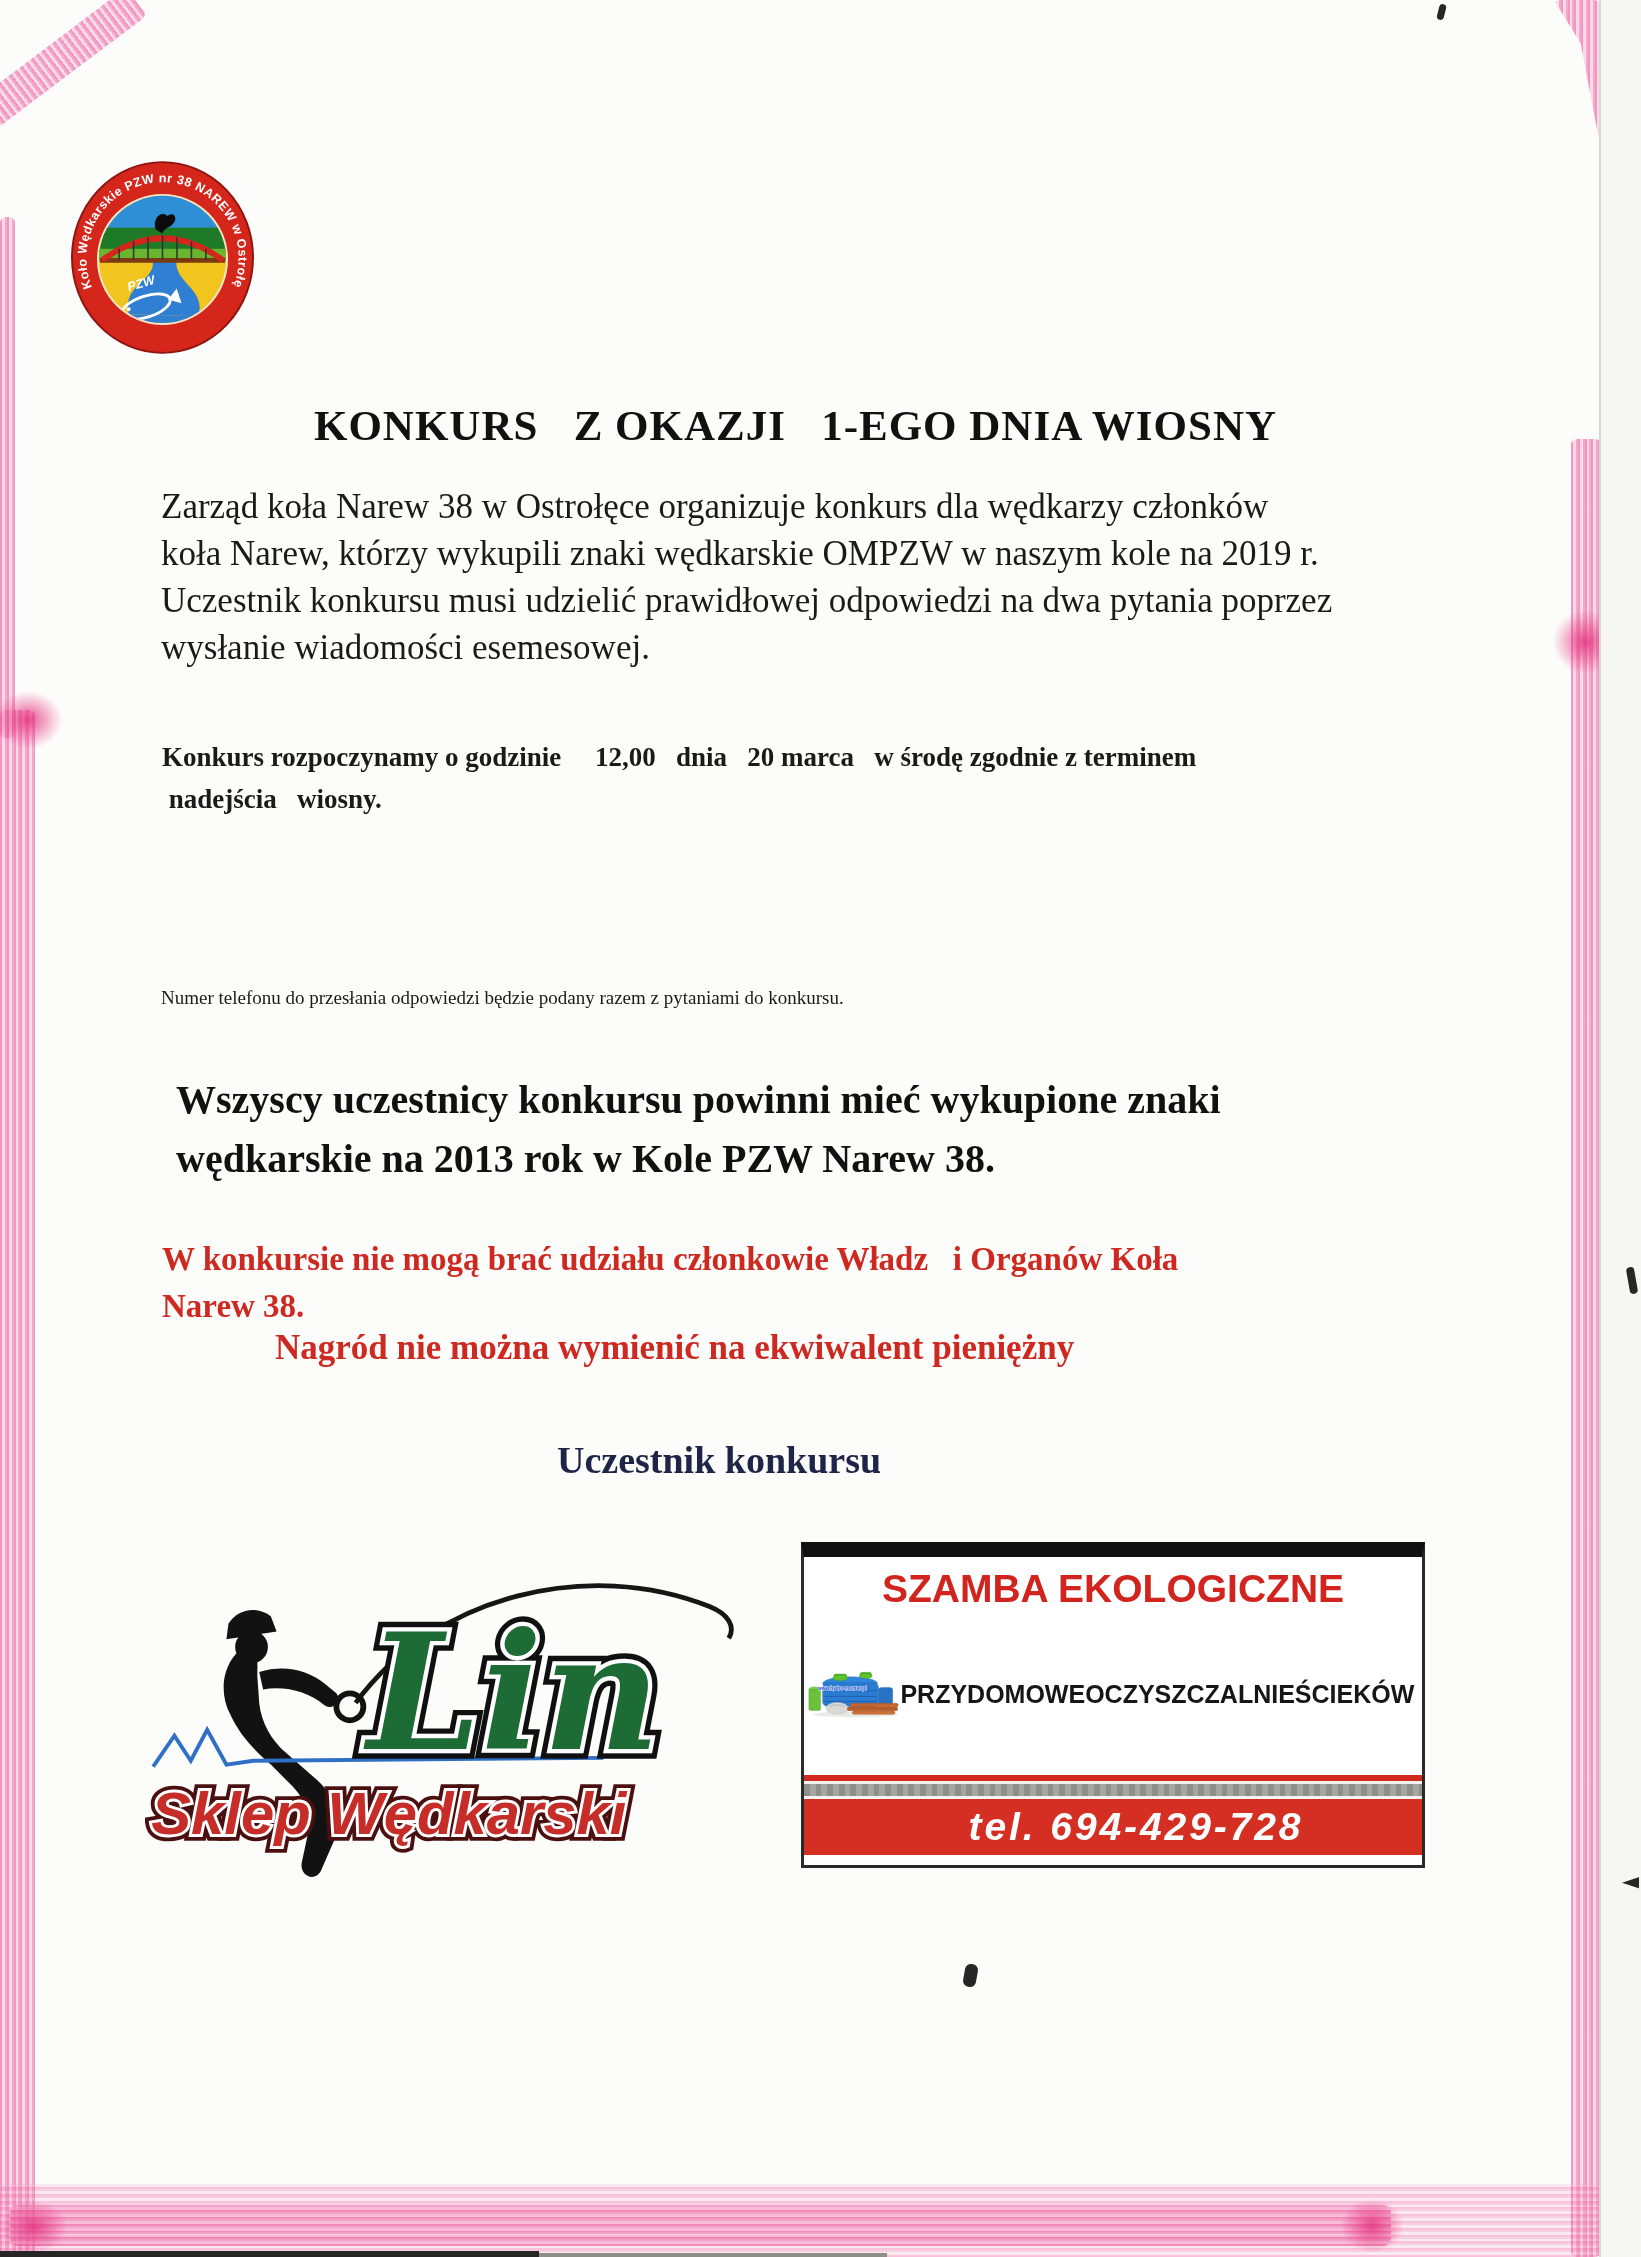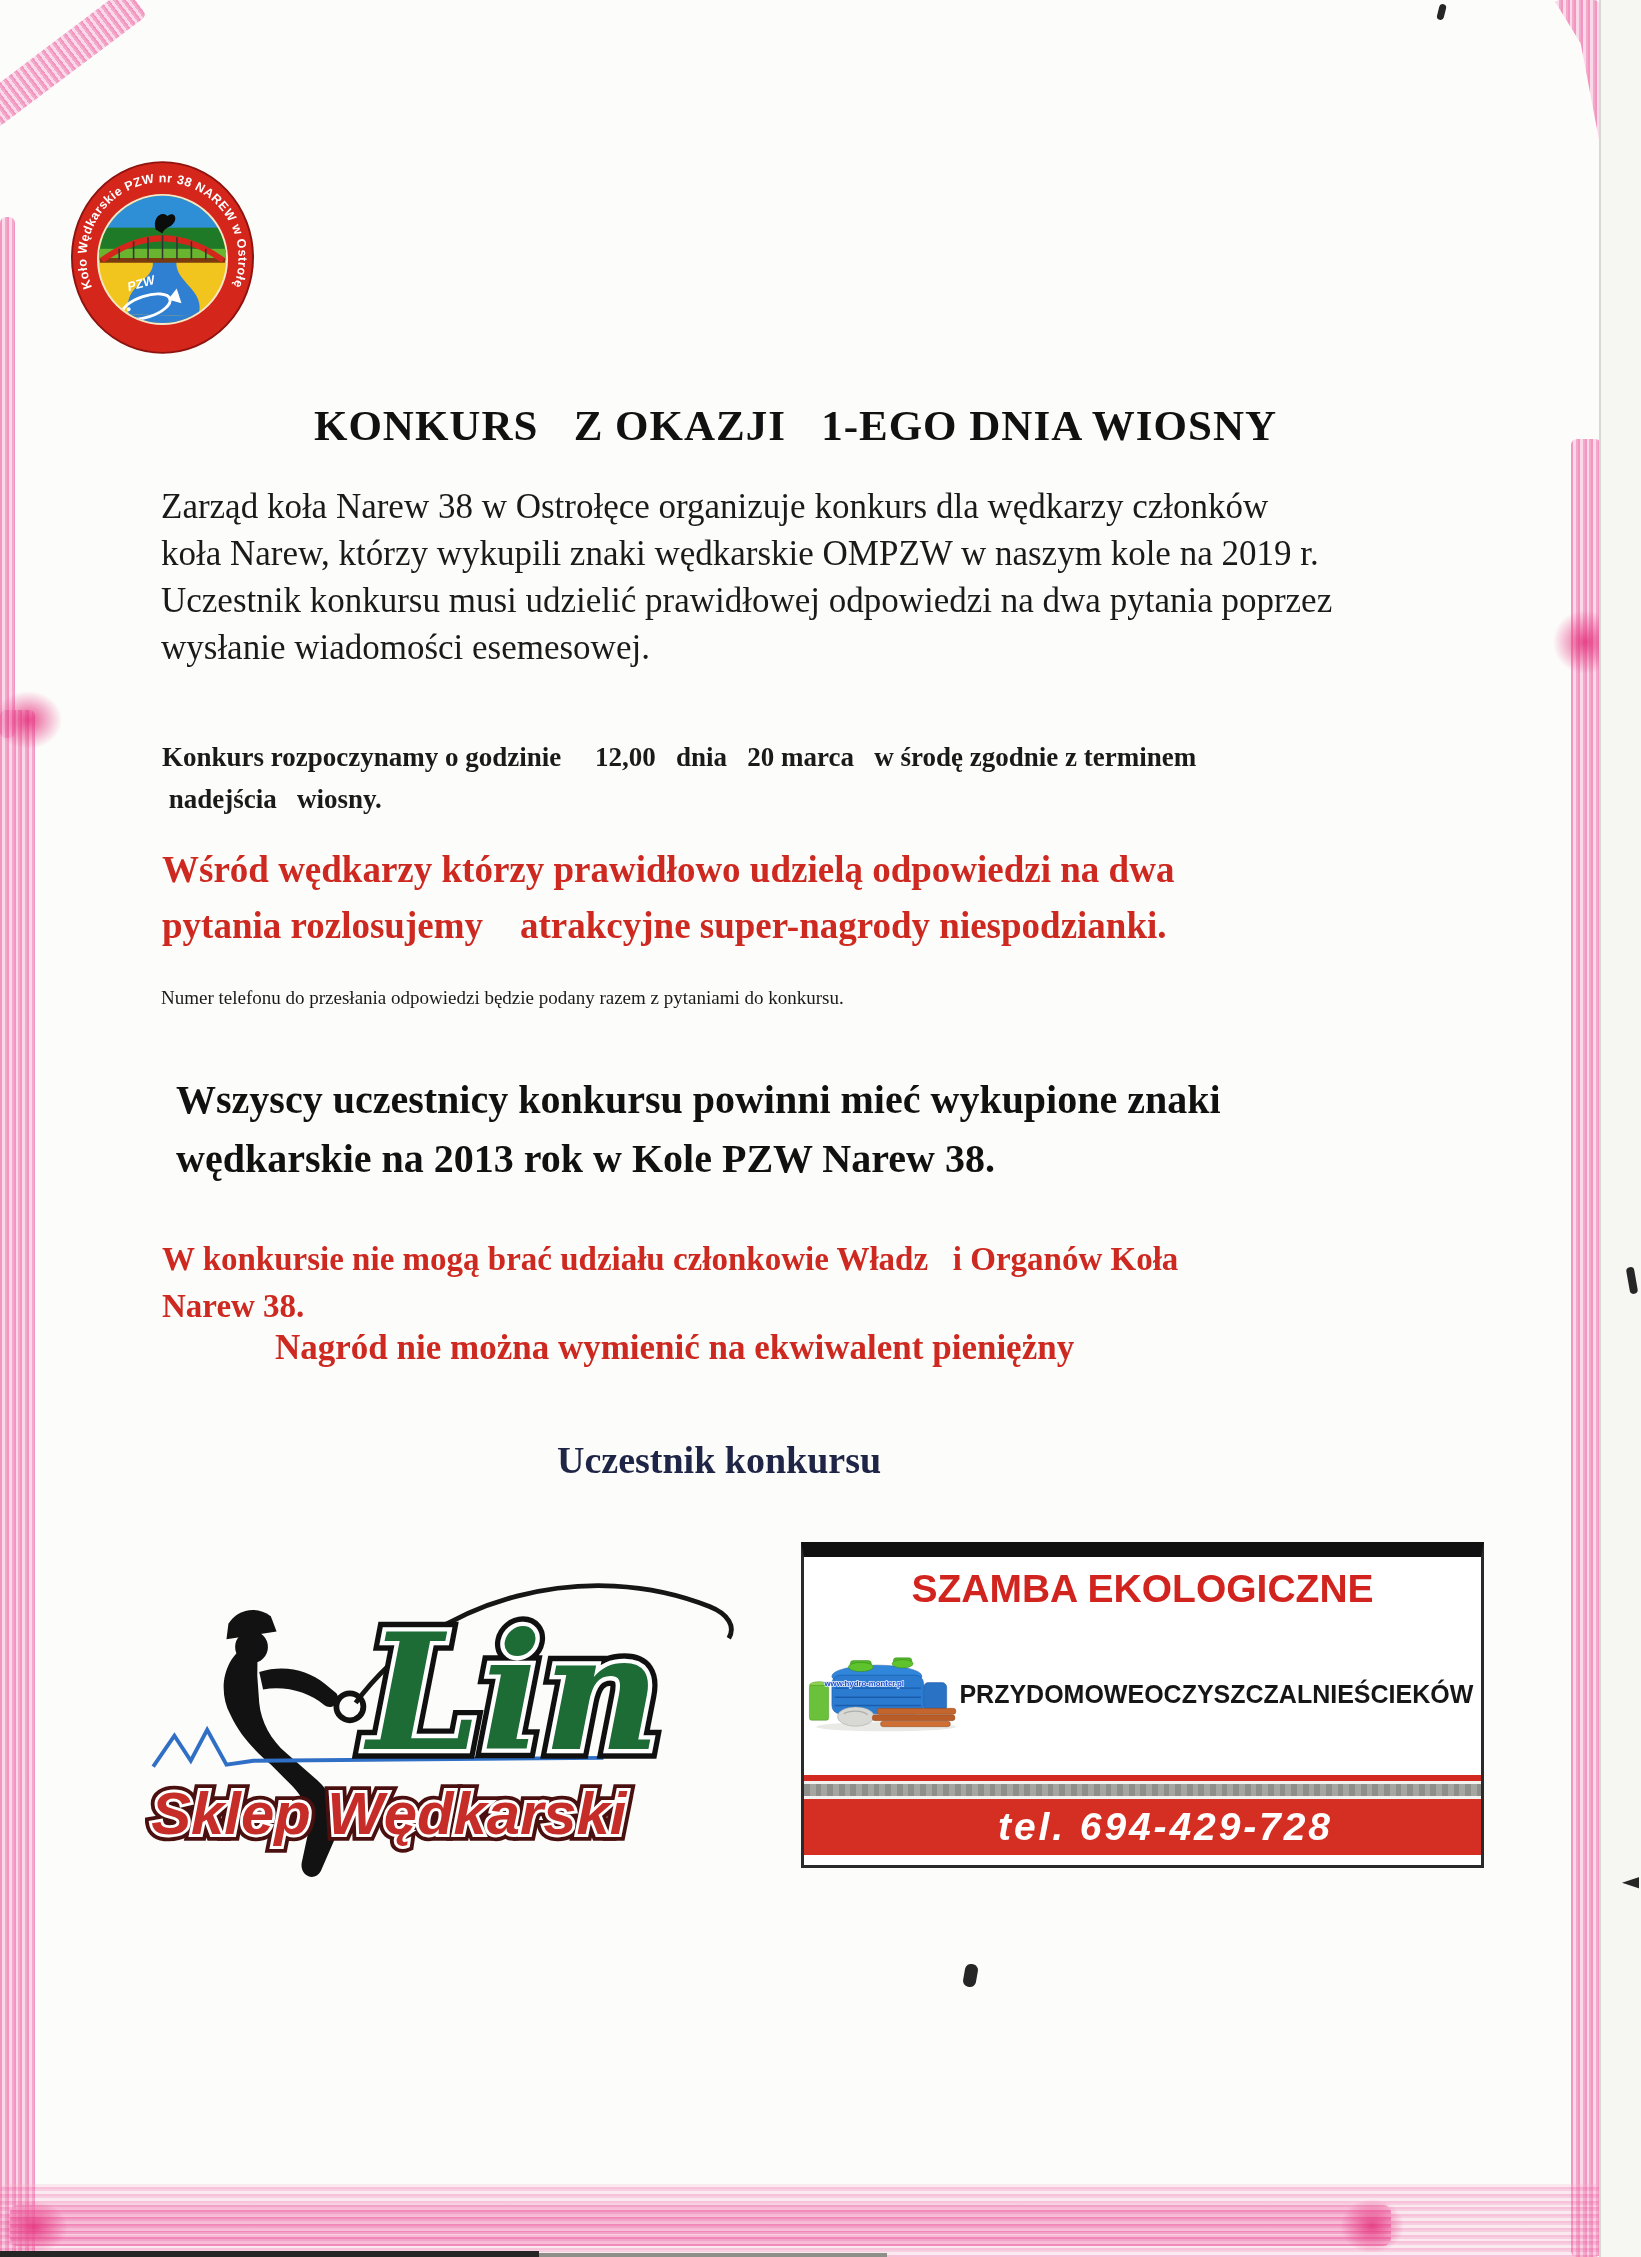--- a/index.html
+++ b/index.html
@@ -20,21 +20,21 @@
   .noexchange{position:absolute;left:275px;top:1328px;font-size:35px;font-weight:bold;color:#ce2920;white-space:pre;}
   .sponsorhead{position:absolute;left:557px;top:1438px;font-size:38px;font-weight:bold;color:#1f2547;white-space:pre;}
 
   
   .hl-v{background:repeating-linear-gradient(90deg,rgba(240,106,168,.70) 0 1.9px,rgba(248,176,210,.45) 1.9px 4.8px,rgba(236,120,175,.62) 4.8px 6.8px);border-radius:5.8px;}
   .hl-h{background:repeating-linear-gradient(0deg,rgba(240,106,168,.72) 0 1.9px,rgba(248,176,210,.45) 1.9px 4.8px,rgba(236,120,175,.62) 4.8px 6.8px);border-radius:7.7px;}
   .hl-light{opacity:.55;}
   .blob{background:radial-gradient(closest-side,rgba(228,52,126,.85),rgba(228,52,126,0));}
 
   
-  .ad{position:absolute;left:801px;top:1542px;width:683px;height:326px;background:#fff;
+  .ad{position:absolute;left:801px;top:1542px;width:624px;height:326px;background:#fff;
       border:3.9px solid #2a2a2a;border-top:15.4px solid #111;box-sizing:border-box;}
   .ad-title{font-family:"Liberation Sans",sans-serif;font-weight:bold;font-size:39px;color:#d2241e;
             text-align:center;margin-top:9.7px;letter-spacing:0px;white-space:pre;}
   .ad-mid{display:flex;height:164px;padding:3.9px 7.7px 0 3.9px;box-sizing:border-box;}
   .ad-right{flex:1;display:flex;justify-content:center;align-items:center;
             font-family:"Liberation Sans",sans-serif;font-weight:bold;font-size:25px;line-height:33px;
             color:#161616;text-align:center;white-space:pre;}
   .ad-stripe-red{height:6.8px;background:#d22a20;}
   .ad-stripe-white{height:2.9px;background:#f2f2f0;}
   .ad-stripe-grey{height:11.6px;background:repeating-linear-gradient(90deg,#8e8e8a 0 5.8px,#a5a5a1 5.8px 11.6px);}
@@ -120,24 +120,20 @@
     <div class="line">koła Narew, którzy wykupili znaki wędkarskie OMPZW w naszym kole na 2019 r.</div>
     <div class="line">Uczestnik konkursu musi udzielić prawidłowej odpowiedzi na dwa pytania poprzez</div>
     <div class="line">wysłanie wiadomości esemesowej.</div>
   </div>
 
   <div class="schedule">
     <div class="line">Konkurs rozpoczynamy o godzinie     12,00   dnia   20 marca   w środę zgodnie z terminem</div>
     <div class="line"> nadejścia   wiosny.</div>
   </div>
 
-  <div class="prize">
-    <div class="line">Wśród wędkarzy którzy prawidłowo udzielą odpowiedzi na dwa</div>
-    <div class="line">pytania rozlosujemy    atrakcyjne super-nagrody niespodzianki.</div>
-  </div>
 
   <div class="phonenote line">Numer telefonu do przesłania odpowiedzi będzie podany razem z pytaniami do konkursu.</div>
 
   <div class="requirement">
     <div class="line">Wszyscy uczestnicy konkursu powinni mieć wykupione znaki</div>
     <div class="line">wędkarskie na 2013 rok w Kole PZW Narew 38.</div>
   </div>
 
   <div class="exclusion">
     <div class="line">W konkursie nie mogą brać udziału członkowie Władz   i Organów Koła</div>

